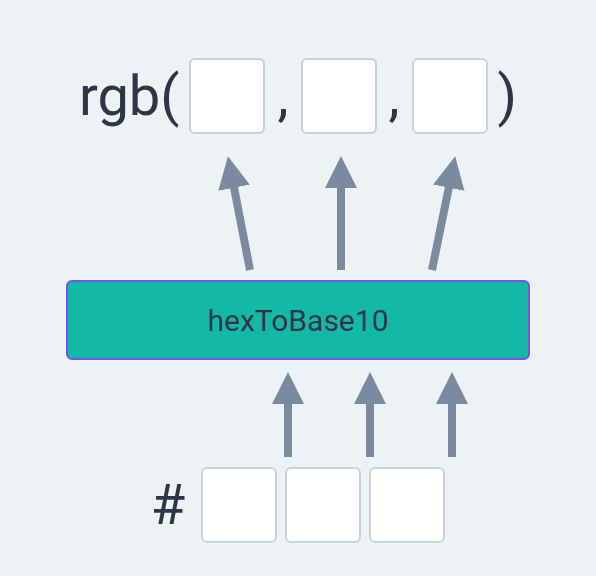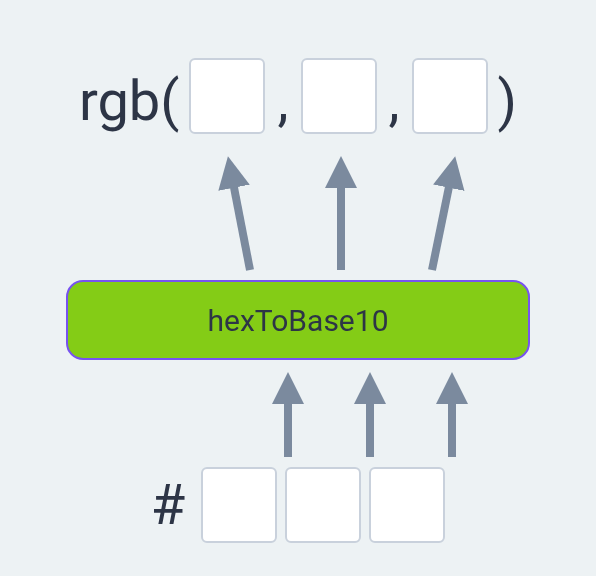--- a/index.html
+++ b/index.html
@@ -17,21 +17,21 @@
     width: 596px;
     height: 576px;
   }
   
   .rgb-row {
     position: absolute;
     top: 58px;
     left: 0;
     width: 596px;
     display: flex;
-    align-items: flex-end;
+    align-items: center;
     justify-content: center;
     gap: 10px;
     font-size: 56px;
     font-weight: 400;
     color: #2d3546;
     letter-spacing: 0px;
   }
   .slot-top {
     width: 72px;
     height: 72px;
@@ -45,23 +45,23 @@
     color: #2d3546;
     padding: 0 2px;
   }
   
   .fn-box {
     position: absolute;
     top: 280px;
     left: 66px;
     width: 460px;
     height: 76px;
-    background: #84cc16;
+    background: #14b8a6;
     border: 2px solid #7752f0;
-    border-radius: 17px;
+    border-radius: 6px;
     display: flex;
     align-items: center;
     justify-content: center;
     font-size: 30px;
     color: #2d3546;
     font-weight: 400;
   }
   
   .hex-row {
     position: absolute;

